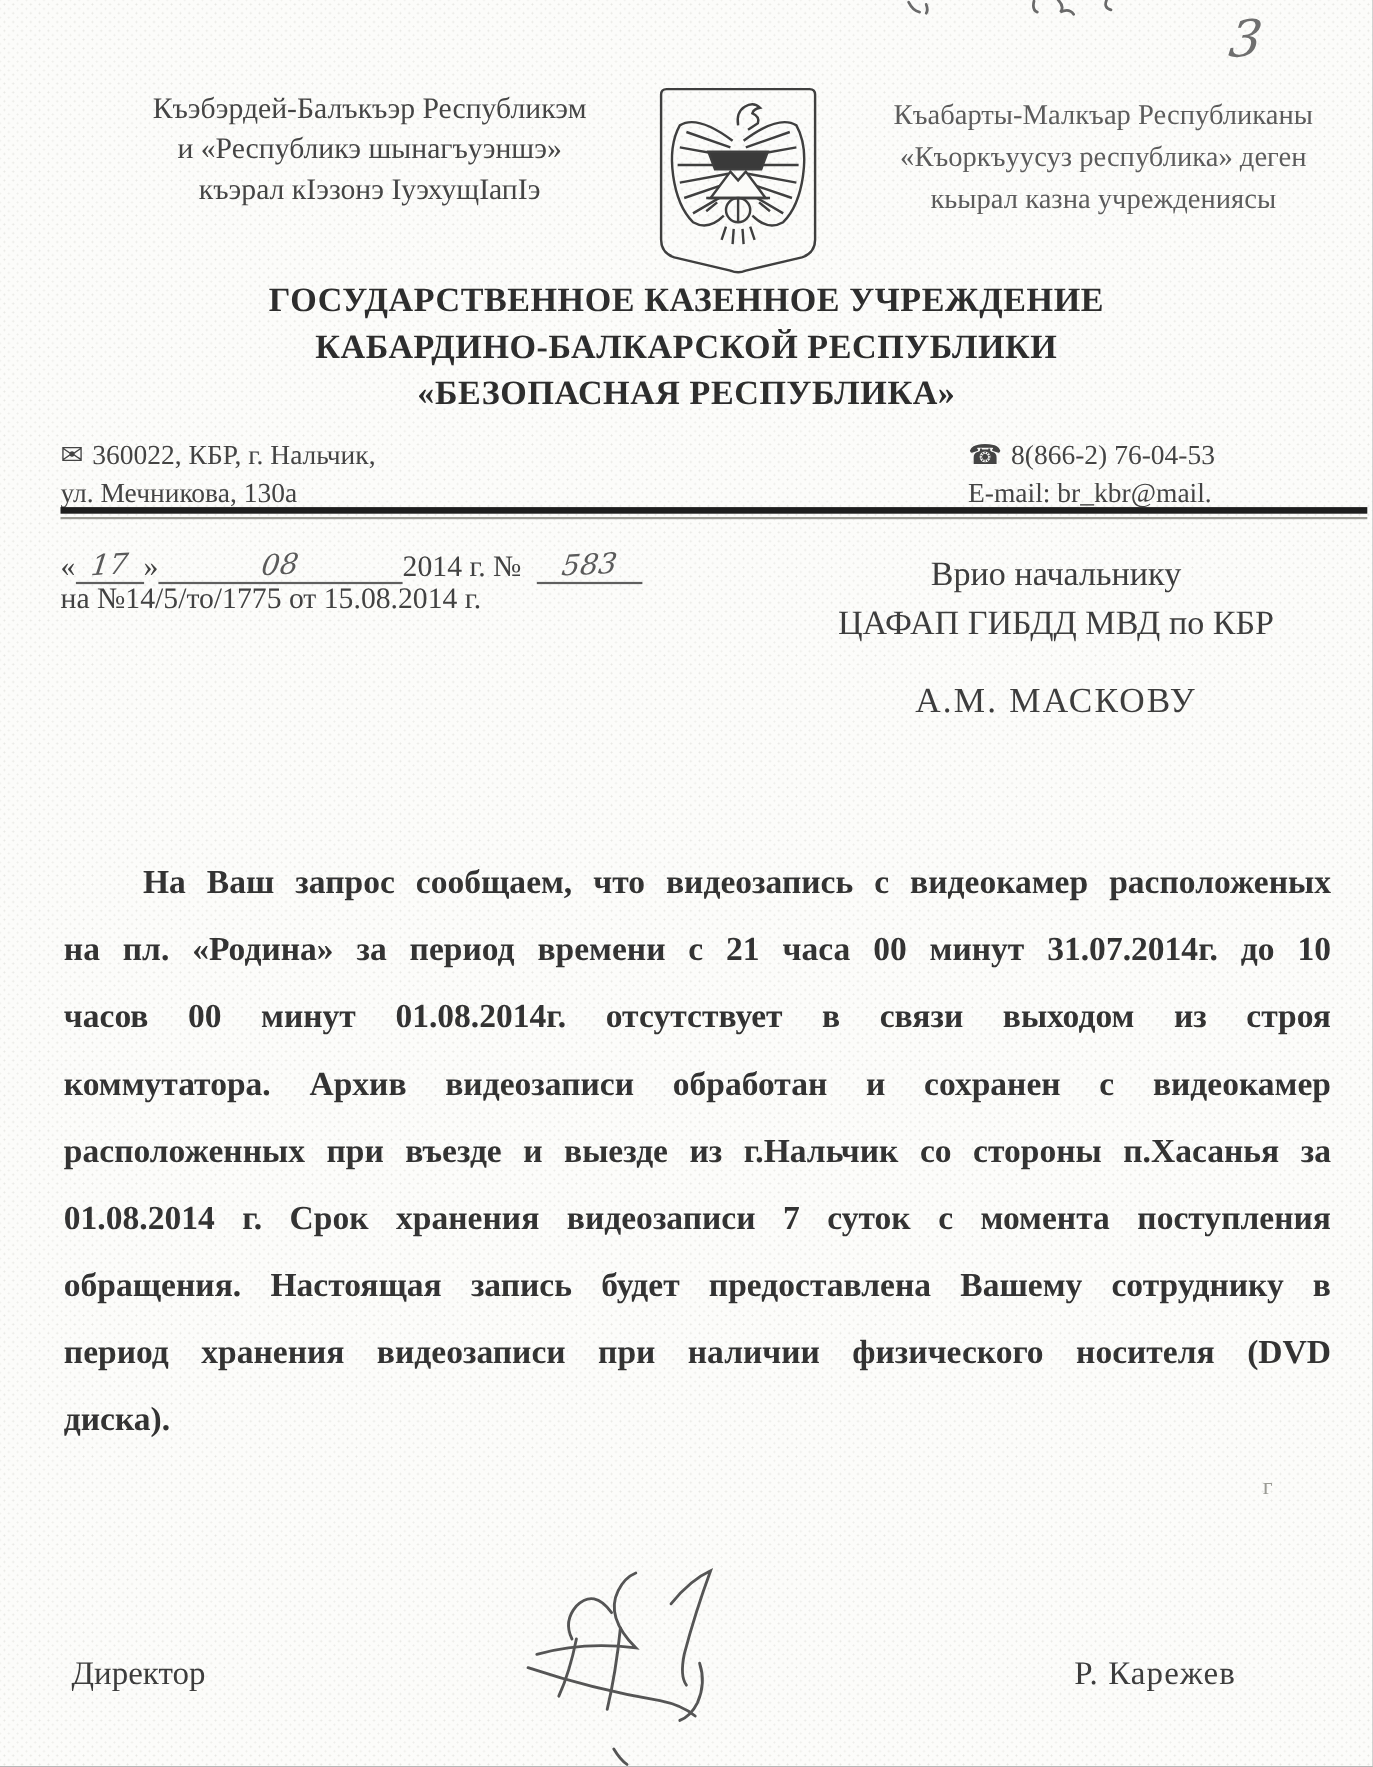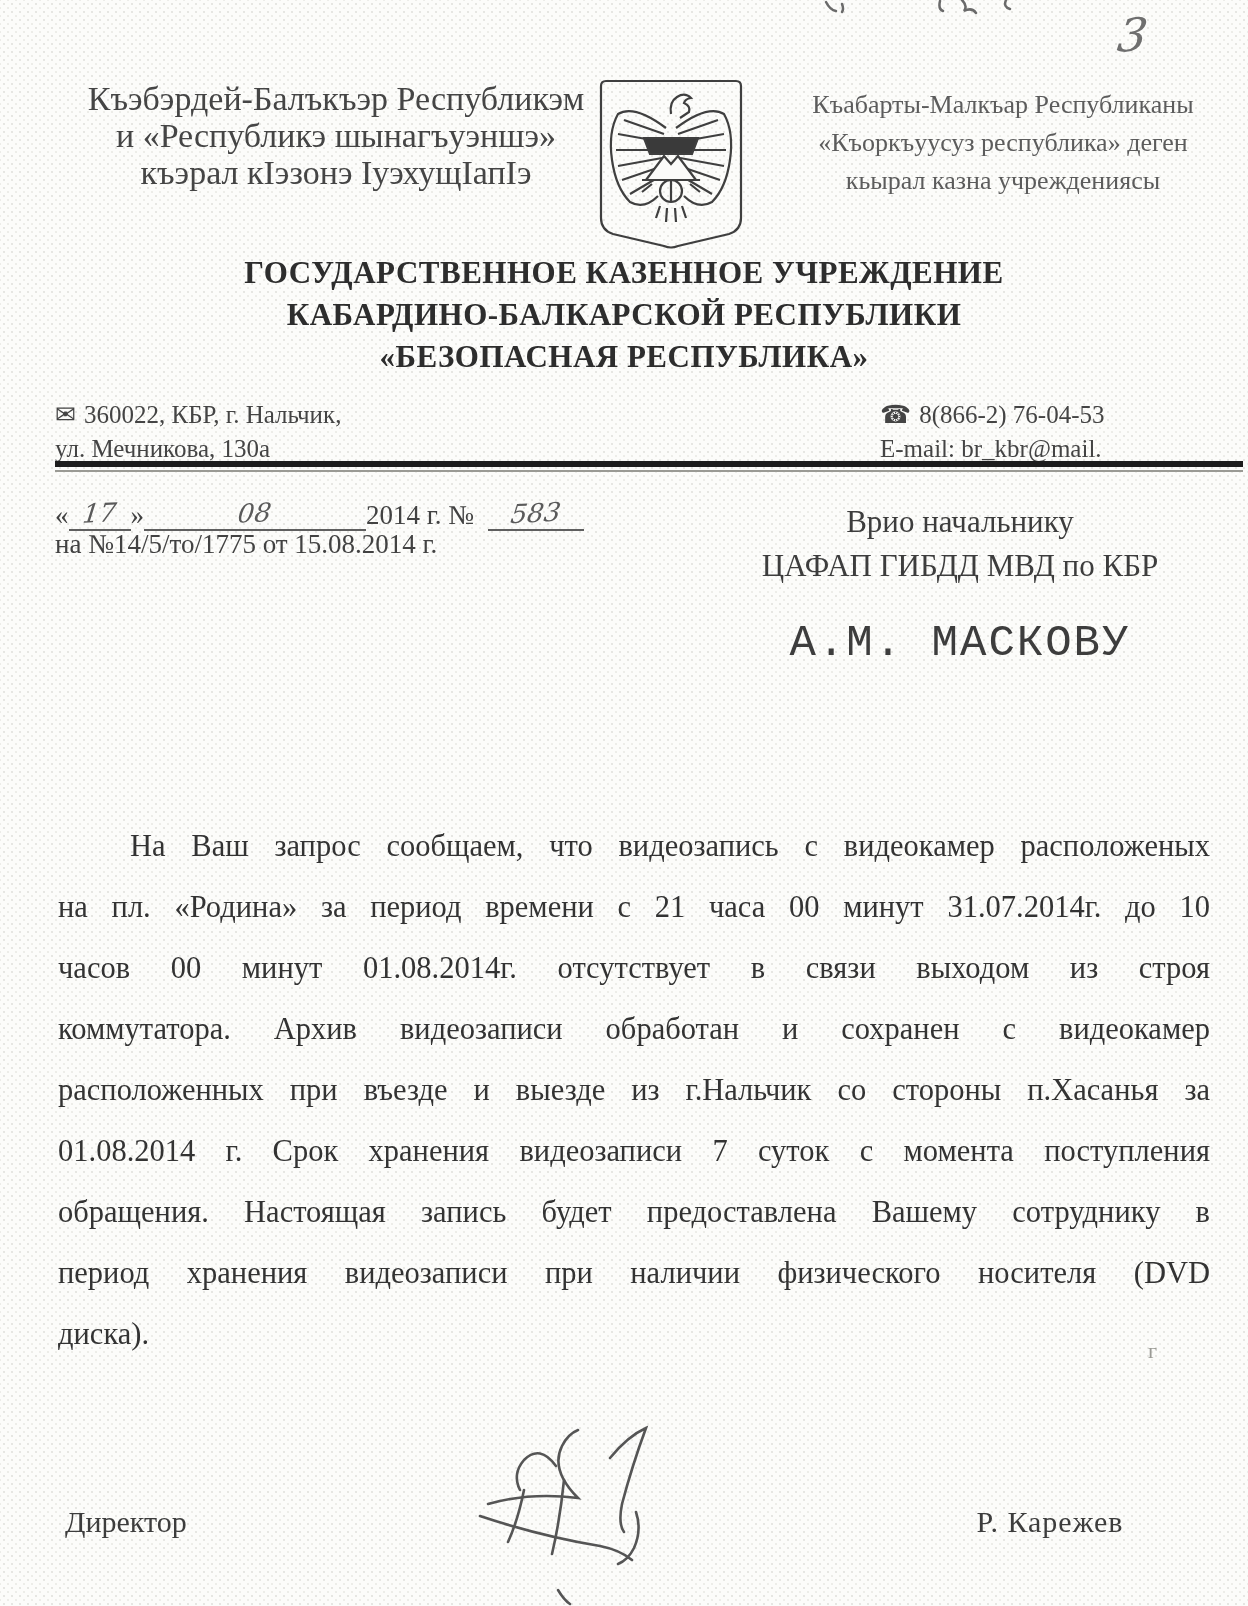--- a/index.html
+++ b/index.html
@@ -12,37 +12,37 @@
       radial-gradient(circle, rgba(190,190,182,.35) 0.8px, transparent 1px),
       radial-gradient(circle, rgba(190,190,182,.25) 0.8px, transparent 1px);
     background-size:8px 8px, 8px 8px;
     background-position:0 0, 4px 4px;
     font-family:"Liberation Serif", serif;
     color:#3a3a3a;
     overflow:hidden;
   }
   .abs{position:absolute;}
   .center{text-align:center;}
-  .org{font-size:34px;line-height:37px;color:#454545;}
+  .org{font-size:27px;line-height:37px;color:#454545;}
   .org-right{font-size:26px;line-height:38px;color:#5c5c5c;}
   .doc-title{font-size:31px;line-height:42px;font-weight:700;letter-spacing:.5px;color:#2d2d2d;}
   .contact{font-size:25px;line-height:34px;color:#444;}
   .rule{background:#1d1d1d;}
   .rule-thin{background:#9a9a94;}
   .refline{font-size:27px;color:#424242;}
   .hand{
     font-family:"DejaVu Serif", serif;
     font-style:italic;
     color:#5a5a5a;
     display:inline-block;
     transform:skewX(-10deg) rotate(-3deg);
   }
   .blank{display:inline-block;border-bottom:2px solid #5f5f5f;text-align:center;vertical-align:bottom;}
   .recipient{font-size:31px;line-height:44px;color:#3d3d3d;}
-  .recipient-name{font-size:44px;letter-spacing:2px;color:#3d3d3d;font-family:Liberation Mono, monospace;}
+  .recipient-name{font-size:32px;letter-spacing:2px;color:#3d3d3d;}
   .body-text{font-size:30.5px;color:#333;}
   .body-line{
     height:61px;line-height:61px;
     text-align:justify;text-align-last:justify;
     white-space:normal;
   }
   .body-line.first{padding-left:72px;}
   .body-line.last{text-align-last:left;}
   .signoff{font-size:30px;color:#3d3d3d;}
   .icon{display:inline-block;margin-right:8px;}
@@ -129,21 +129,21 @@
   </div>
 
   <div class="abs refline" style="left:55px;top:529px;width:560px;">на №14/5/то/1775  от 15.08.2014 г.</div>
 
   <div class="abs recipient center" style="left:690px;top:500px;width:540px;">
     <div>Врио начальнику</div>
     <div>ЦАФАП ГИБДД МВД по КБР</div>
   </div>
   <div class="abs recipient-name center" style="left:690px;top:618px;width:540px;">А.М. МАСКОВУ</div>
 
-  <div class="abs body-text" style="left:58px;top:816px;width:1152px;">
+  <div class="abs body-text" style="left:58px;top:772px;width:1152px;font-weight:bold;">
     <div class="body-line first">На Ваш запрос сообщаем, что видеозапись с видеокамер расположеных</div>
     <div class="body-line">на пл. «Родина»  за период времени  с 21 часа 00 минут 31.07.2014г. до 10</div>
     <div class="body-line">часов 00 минут 01.08.2014г.  отсутствует в связи выходом из строя</div>
     <div class="body-line">коммутатора. Архив видеозаписи обработан и сохранен с видеокамер</div>
     <div class="body-line">расположенных при въезде и выезде из г.Нальчик со стороны п.Хасанья за</div>
     <div class="body-line">01.08.2014 г. Срок хранения видеозаписи 7 суток   с момента поступления</div>
     <div class="body-line">обращения. Настоящая запись будет предоставлена Вашему сотруднику в</div>
     <div class="body-line">период хранения видеозаписи при наличии физического носителя (DVD</div>
     <div class="body-line last">диска).</div>
   </div>

